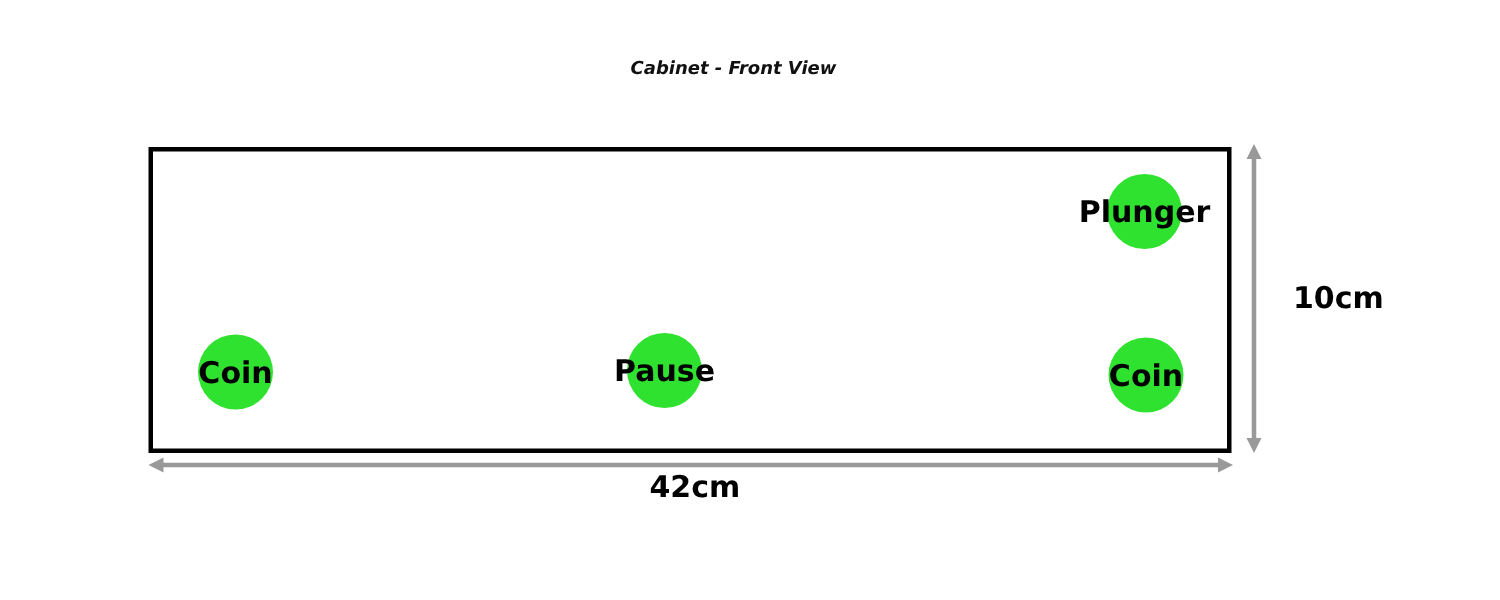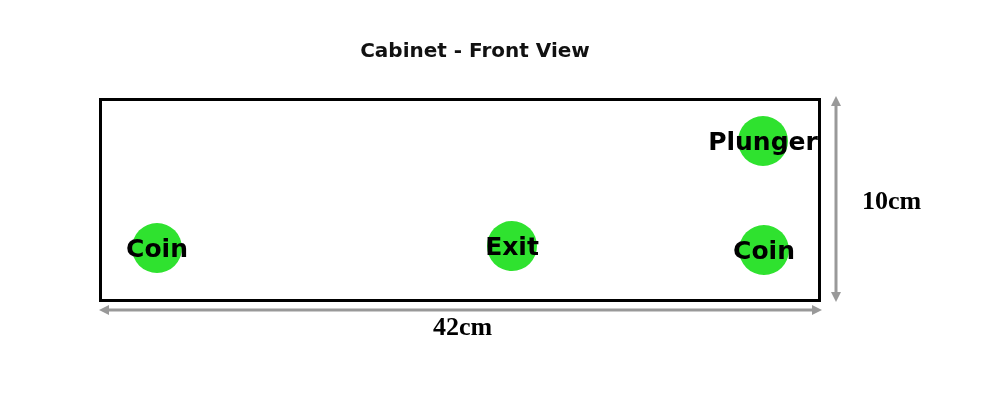--- a/index.html
+++ b/index.html
@@ -13,27 +13,28 @@
   .stage {
     position: relative;
     width: 1000px;
     height: 400px;
     background: #ffffff;
     font-family: "DejaVu Sans", "Liberation Sans", sans-serif;
     overflow: hidden;
   }
   .title {
     position: absolute;
-    left: 475px;
+    left: 489px;
     top: 38px;
     transform: translateX(-50%);
-    font-size: 20px;
+    font-size: 12px;
     font-weight: bold;
     color: var(--text);
     white-space: nowrap;
+    font-style: italic;
   }
   .cabinet {
     position: absolute;
     left: 99px;
     top: 98px;
     width: 722px;
     height: 204px;
     border: 3px solid var(--outline);
     background: #ffffff;
   }
@@ -47,59 +48,58 @@
     width: 50px;
     height: 50px;
     border-radius: 50%;
     background: var(--button-fill);
   }
   .button-label {
     position: absolute;
     left: 50%;
     top: 50%;
     transform: translate(-50%, -50%);
-    font-size: 25px;
+    font-size: 20px;
     font-weight: bold;
     color: #000000;
     white-space: nowrap;
   }
   .dim-arrows {
     position: absolute;
     left: 0; top: 0;
     width: 1000px;
     height: 400px;
     color: var(--dim-color);
     pointer-events: none;
   }
   .dim-label {
     position: absolute;
-    font-size: 26px;
+    font-size: 20px;
     font-weight: bold;
     color: #000000;
     white-space: nowrap;
-    font-family: Liberation Serif, serif;
   }
   .dim-label.width { left: 433px; top: 312px; }
   .dim-label.height { left: 862px; top: 186px; }
 </style>
 </head>
 <body>
 
 <div class="stage">
 
   <div class="title">Cabinet - Front View</div>
 
   <div class="cabinet"></div>
 
   <div class="buttons-layer" id="buttons-layer">
       <div class="button" style="left: 132px; top: 223px;">
         <span class="button-label">Coin</span>
       </div>
-      <div class="button" style="left: 487px; top: 221px;">
-        <span class="button-label">Exit</span>
+      <div class="button" style="left: 418px; top: 222px;">
+        <span class="button-label">Pause</span>
       </div>
       <div class="button" style="left: 739px; top: 225px;">
         <span class="button-label">Coin</span>
       </div>
       <div class="button" style="left: 738px; top: 116px;">
         <span class="button-label">Plunger</span>
       </div>
     </div>
 
   <svg class="dim-arrows" viewBox="0 0 1000 400" xmlns="http://www.w3.org/2000/svg">

